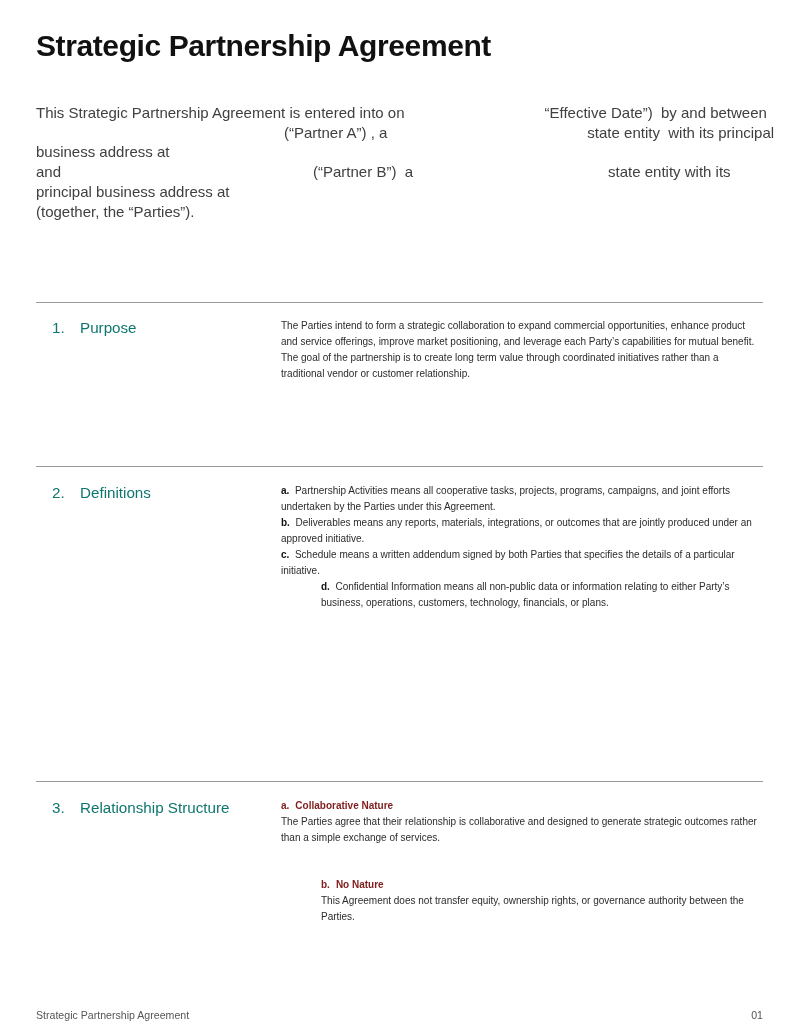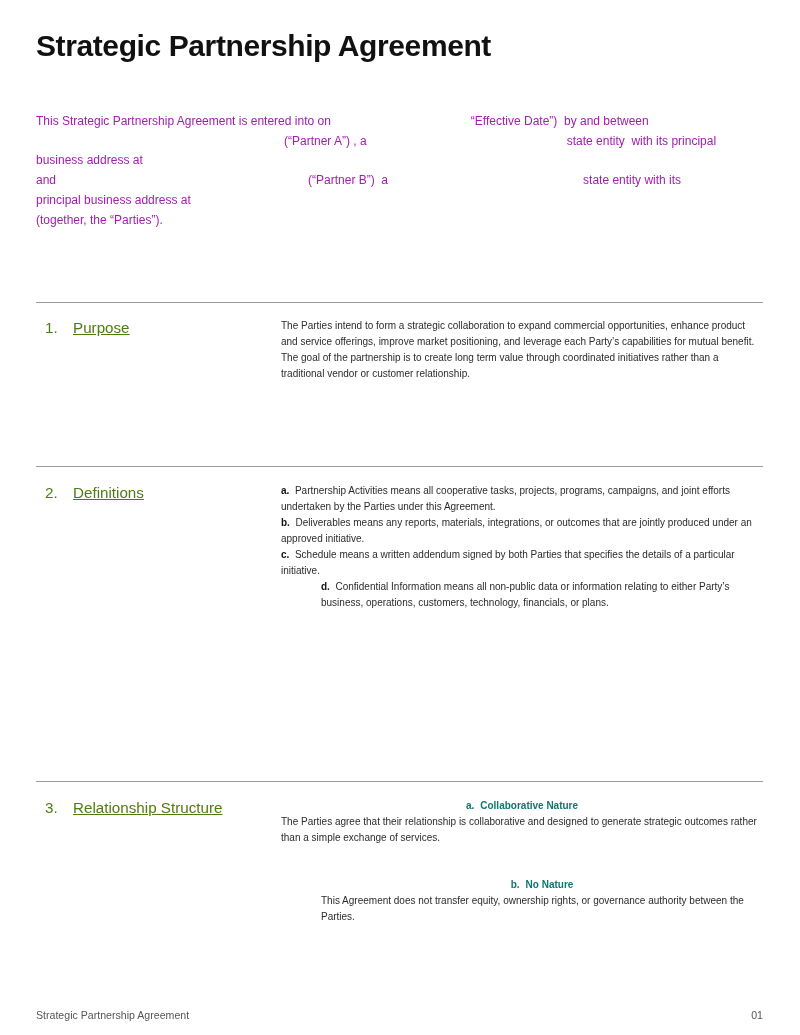--- a/index.html
+++ b/index.html
@@ -30,25 +30,25 @@
     font-weight: 700;
     letter-spacing: -0.4px;
     color: #111111;
     white-space: nowrap;
   }
 
   
   .intro {
     position: absolute;
     left: 36px;
-    top: 112px;
+    top: 103px;
     width: 728px;
-    font-size: 12px;
+    font-size: 15px;
     line-height: 19.7px;
-    color: #a21caf;
+    color: #404040;
   }
   .intro-line {
     display: block;
     white-space: pre;
   }
   .blank {
     display: inline-block;
     vertical-align: baseline;
   }
 
@@ -62,28 +62,27 @@
   }
 
   
   .section {
     position: absolute;
     left: 36px;
     width: 727px;
   }
   .sec-head {
     position: absolute;
-    left: 9px;
+    left: 16px;
     top: 0;
     width: 240px;
     font-size: 15.2px;
     line-height: 20px;
-    color: #4d7c0f;
+    color: #0f766e;
     white-space: nowrap;
-    text-decoration: underline;
   }
   .sec-num {
     display: inline-block;
     width: 28px;
   }
   .sec-body {
     margin-left: 245px;
     width: 482px;
     font-size: 10px;
     line-height: 16px;
@@ -100,23 +99,22 @@
     margin-left: 40px;
   }
   .item-letter {
     font-weight: 700;
     color: #111111;
   }
   .item-term {
   }
   .sub-head {
     font-weight: 700;
-    color: #0f766e;
+    color: #7f1d1d;
     margin: 0 0 6px 0;
-    text-align: center;
   }
   .sub-letter {
     font-weight: 700;
     display: inline-block;
     margin-right: 6px;
   }
 
   
   .footer {
     position: absolute;

